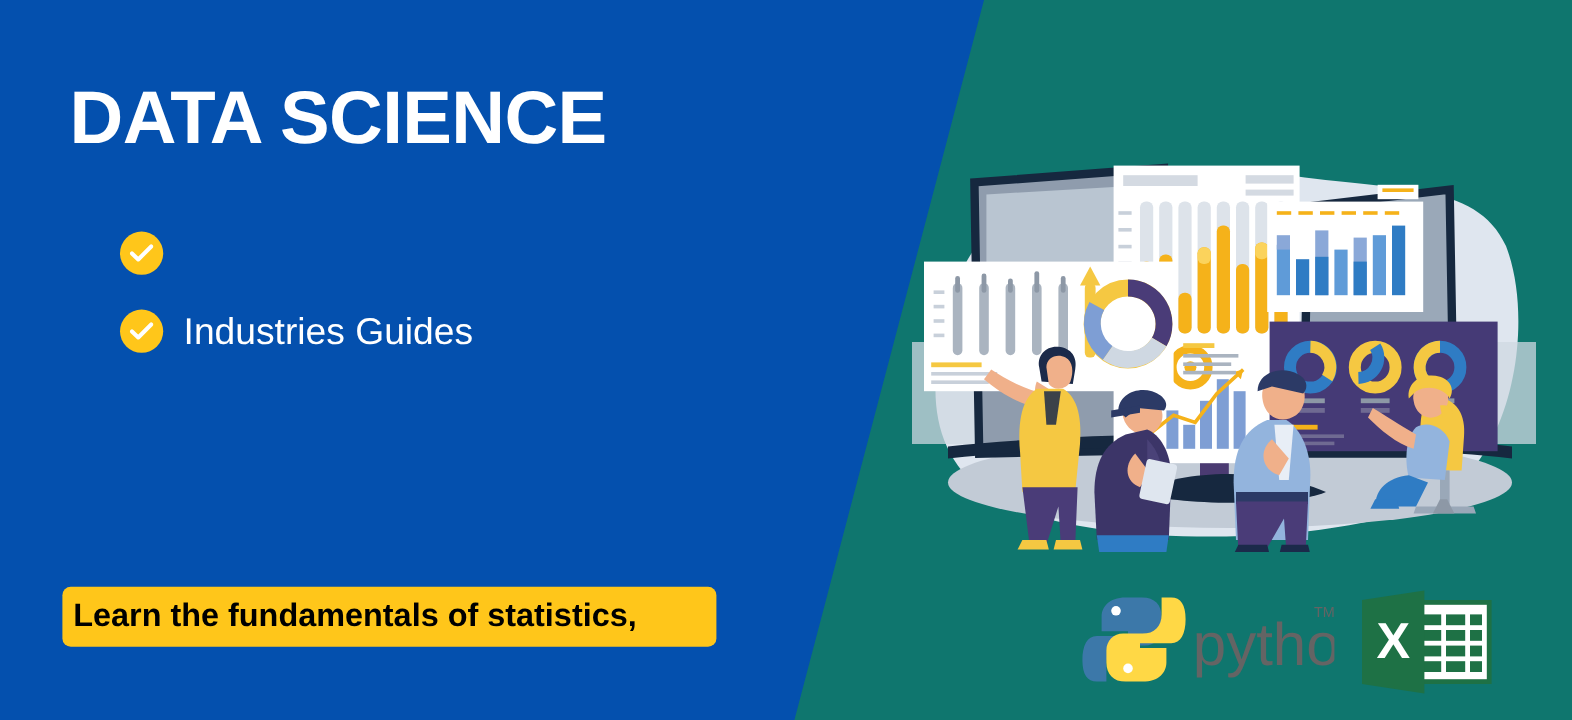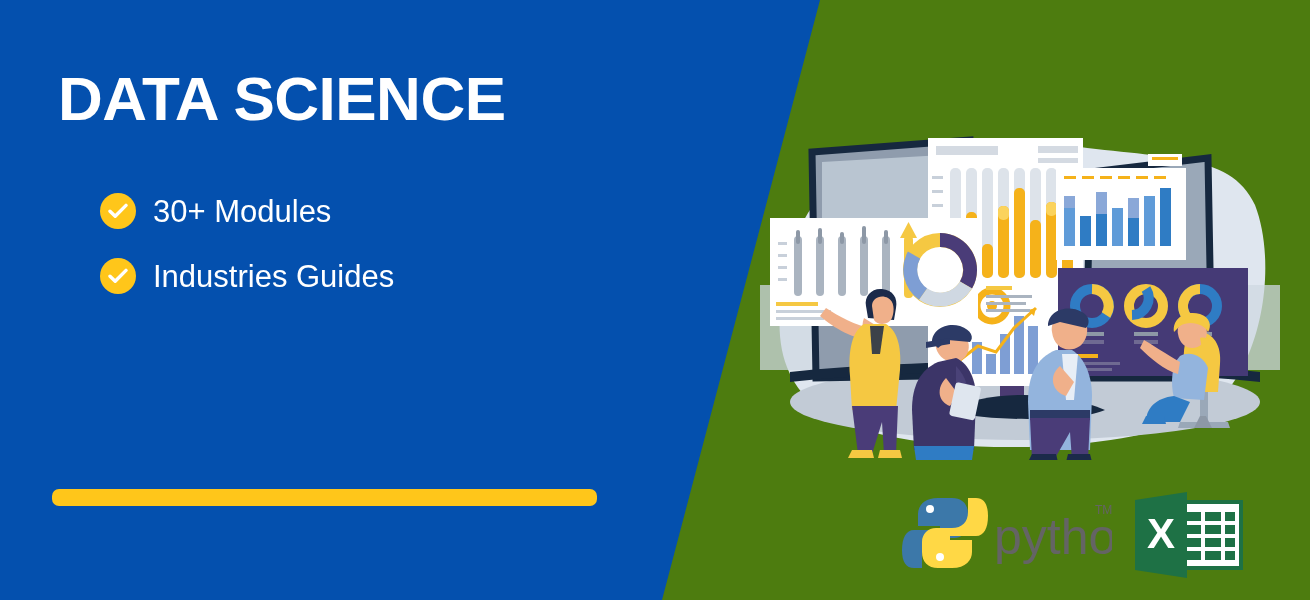--- a/index.html
+++ b/index.html
@@ -1,21 +1,21 @@
 <!DOCTYPE html>
 <html><head>
 <meta charset="utf-8">
 <style>
   html,body{margin:0;padding:0;}
   body{
     width:1310px;height:600px;overflow:hidden;
     background:#ffffff;
     font-family:"Liberation Sans", sans-serif;
   }
-  .banner{position:relative;width:1310px;height:600px;overflow:hidden;background:#4d7c0f;}
+  .banner{position:relative;width:1310px;height:600px;overflow:hidden;background:#0f766e;}
 
   
   .blue-panel{
     position:absolute;left:0;top:0;width:830px;height:600px;
     background:#0450ae;
     clip-path:polygon(0 0, 820px 0, 662px 600px, 0 600px);
   }
 
   
   .left-content{position:absolute;left:0;top:0;width:660px;height:600px;}
@@ -91,36 +91,36 @@
 
     <div class="bullets">
 
 
       <div class="bullet-row">
         <span class="check-circle">
           <svg width="20" height="18" viewBox="0 0 20 18">
             <path d="M2 9.2 L7.2 14.2 L18 3.4" fill="none" stroke="#ffffff" stroke-width="3.4" stroke-linecap="round" stroke-linejoin="round"></path>
           </svg>
         </span>
-        <span class="bullet-label">30+ Modules</span>
       </div>
 
 
       <div class="bullet-row">
         <span class="check-circle">
           <svg width="20" height="18" viewBox="0 0 20 18">
             <path d="M2 9.2 L7.2 14.2 L18 3.4" fill="none" stroke="#ffffff" stroke-width="3.4" stroke-linecap="round" stroke-linejoin="round"></path>
           </svg>
         </span>
         <span class="bullet-label">Industries Guides</span>
       </div>
 
     </div>
 
     <div class="highlight-box">
+      <div class="highlight-line">Learn the fundamentals of statistics,</div>
     </div>
 
   </div>
 
   <div class="illustration">
     <svg width="520" height="350" viewBox="0 0 520 350">
 
       <path d="M40 120 C70 40 200 18 300 34 C400 50 470 40 495 95 C520 160 500 280 430 310 C330 350 120 345 60 300 C10 262 10 200 40 120 Z" fill="#dfe6ef"></path>
 
       <ellipse cx="265" cy="292" rx="235" ry="38" fill="#c2cbd6"></ellipse>

